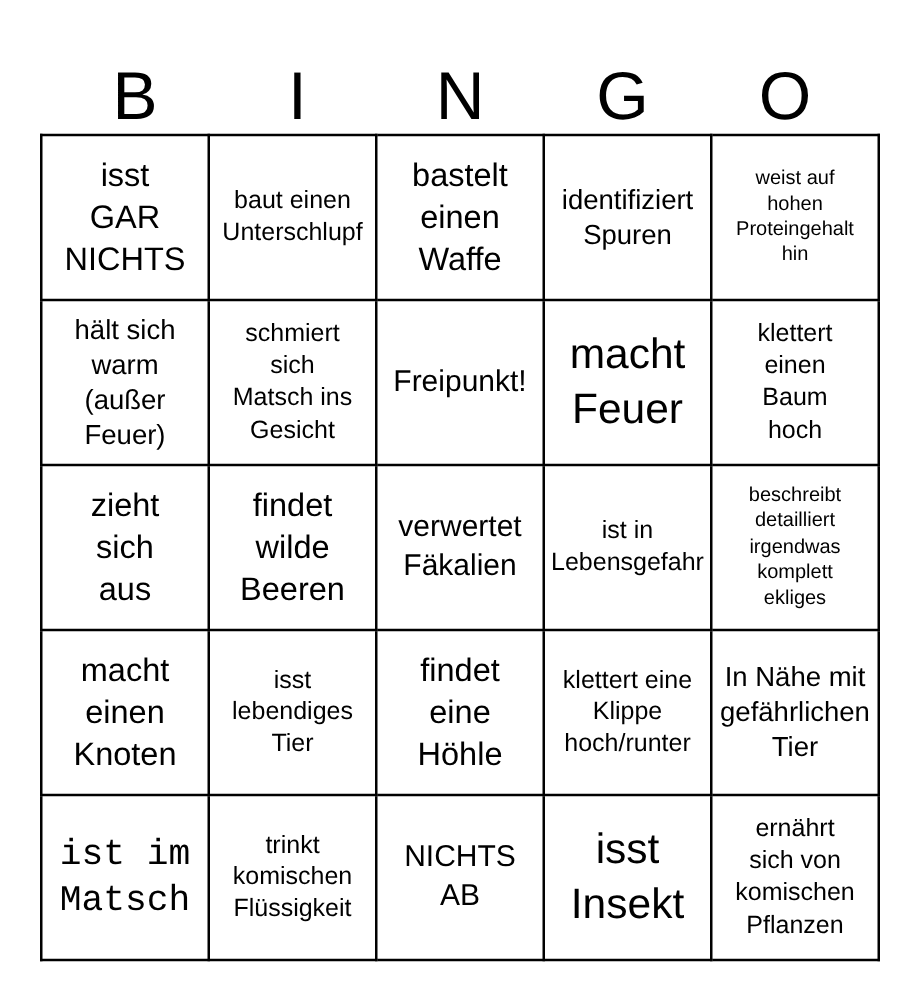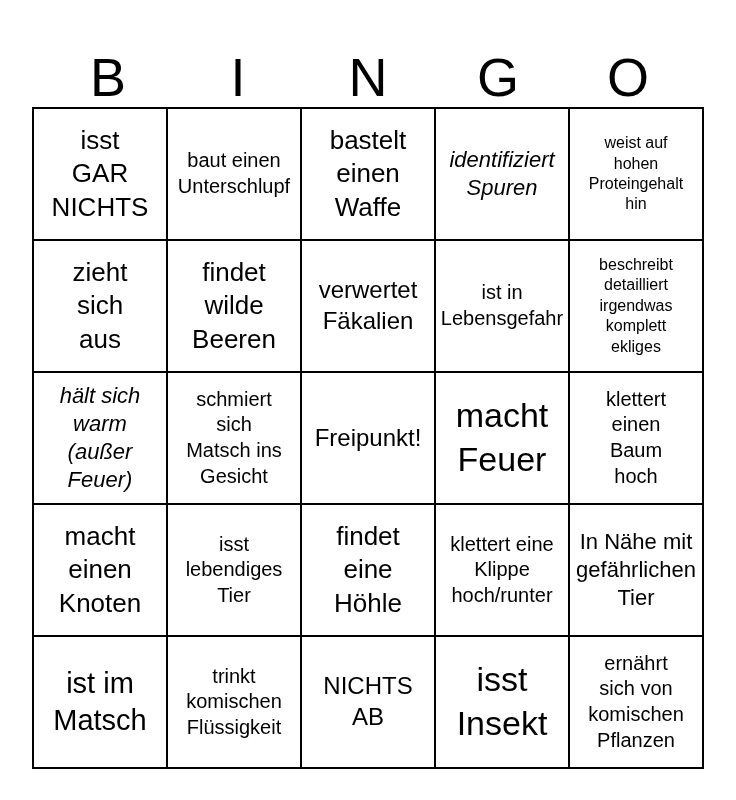--- a/index.html
+++ b/index.html
@@ -44,24 +44,24 @@
     width: 130px;
     height: 130px;
     text-align: center;
     vertical-align: middle;
     white-space: pre-line;
     line-height: 1.28;
     padding: 0 1px;
     overflow: hidden;
   }
   .fs34 { font-size: 34px; line-height: 1.22; }
-  .fs29 { font-size: 29px; line-height: 1.25; }
+  .fs29 { font-size: 29px; line-height: 1.25; font-family: Liberation Mono, monospace; }
   .fs26 { font-size: 26px; line-height: 1.3; }
   .fs24 { font-size: 24px; line-height: 1.3; }
-  .fs22 { font-size: 22px; line-height: 1.3; font-style: italic; }
+  .fs22 { font-size: 22px; line-height: 1.3; }
   .fs19 { font-size: 20px; line-height: 1.3; }
   .fs17 { font-size: 22px; line-height: 1.3; }
   .fs16 { font-size: 16px; line-height: 1.35; }
 </style>
 </head>
 <body>
 
 <div class="page">
 
   <div class="bingo-header">
@@ -84,52 +84,52 @@
 einen
 Waffe</td>
         <td class="fs22">identifiziert
 Spuren</td>
         <td class="fs16">weist auf
 hohen
 Proteingehalt
 hin</td>
       </tr>
       <tr>
+        <td class="fs22">hält sich
+warm
+(außer
+Feuer)</td>
+        <td class="fs19">schmiert
+sich
+Matsch ins
+Gesicht</td>
+        <td class="fs24">Freipunkt!</td>
+        <td class="fs34">macht
+Feuer</td>
+        <td class="fs19">klettert
+einen
+Baum
+hoch</td>
+      </tr>
+      <tr>
         <td class="fs26">zieht
 sich
 aus</td>
         <td class="fs26">findet
 wilde
 Beeren</td>
         <td class="fs24">verwertet
 Fäkalien</td>
         <td class="fs19">ist in
 Lebensgefahr</td>
         <td class="fs16">beschreibt
 detailliert
 irgendwas
 komplett
 ekliges</td>
-      </tr>
-      <tr>
-        <td class="fs22">hält sich
-warm
-(außer
-Feuer)</td>
-        <td class="fs19">schmiert
-sich
-Matsch ins
-Gesicht</td>
-        <td class="fs24">Freipunkt!</td>
-        <td class="fs34">macht
-Feuer</td>
-        <td class="fs19">klettert
-einen
-Baum
-hoch</td>
       </tr>
       <tr>
         <td class="fs26">macht
 einen
 Knoten</td>
         <td class="fs19">isst
 lebendiges
 Tier</td>
         <td class="fs26">findet
 eine

